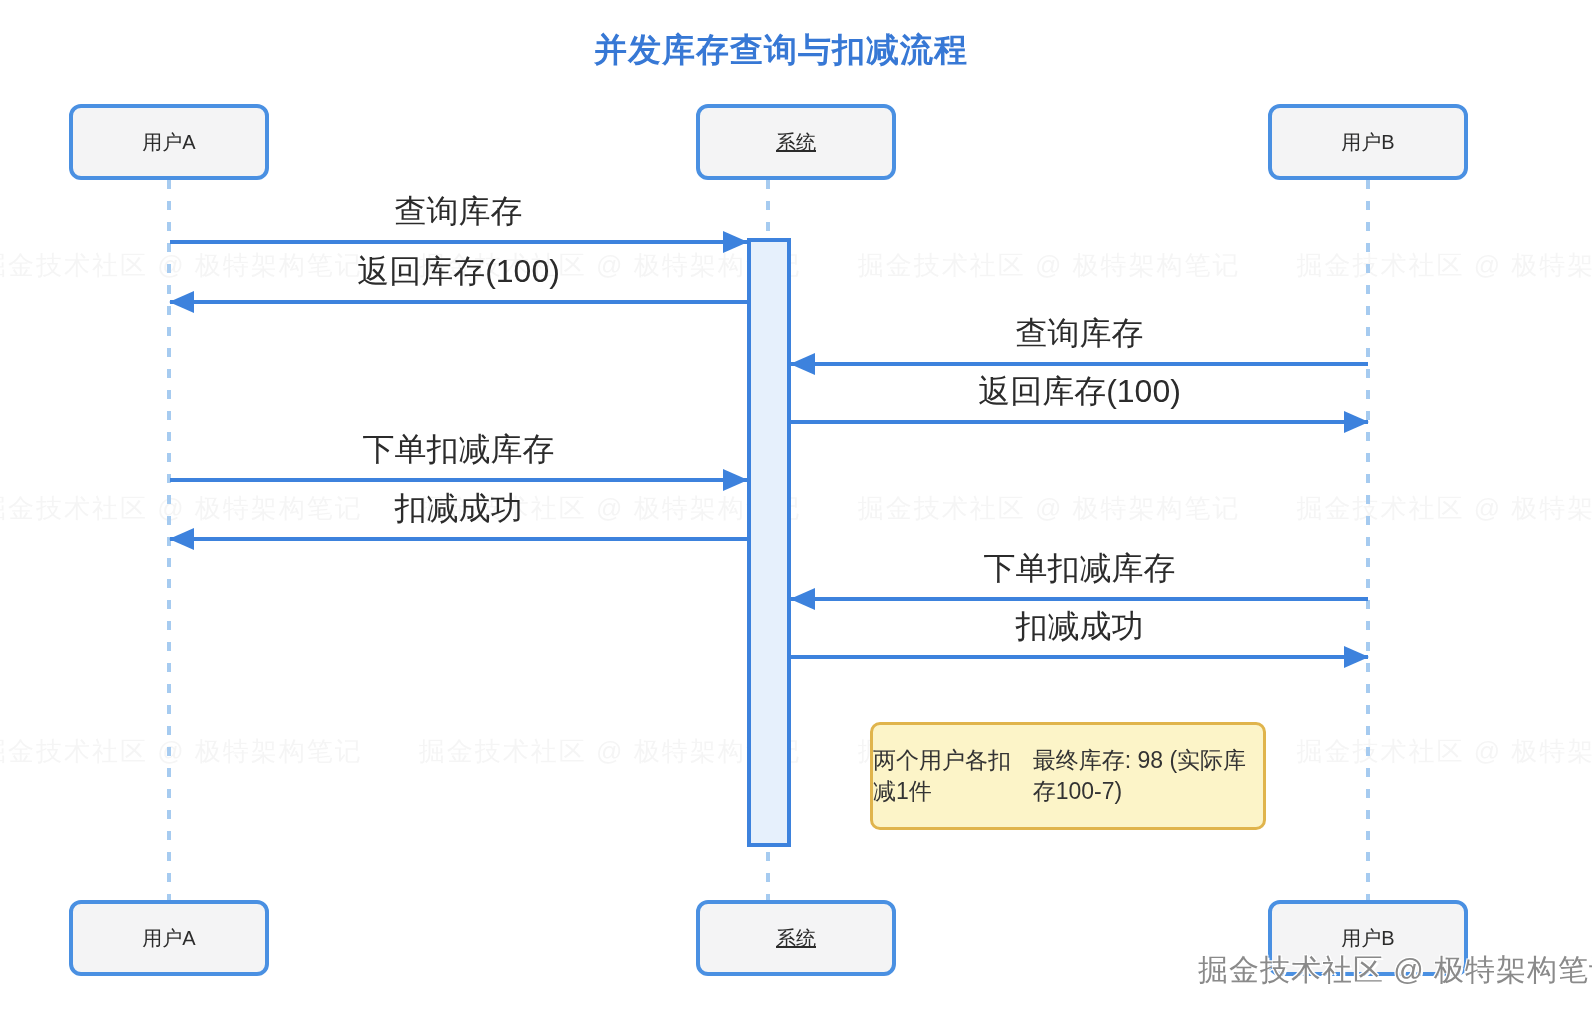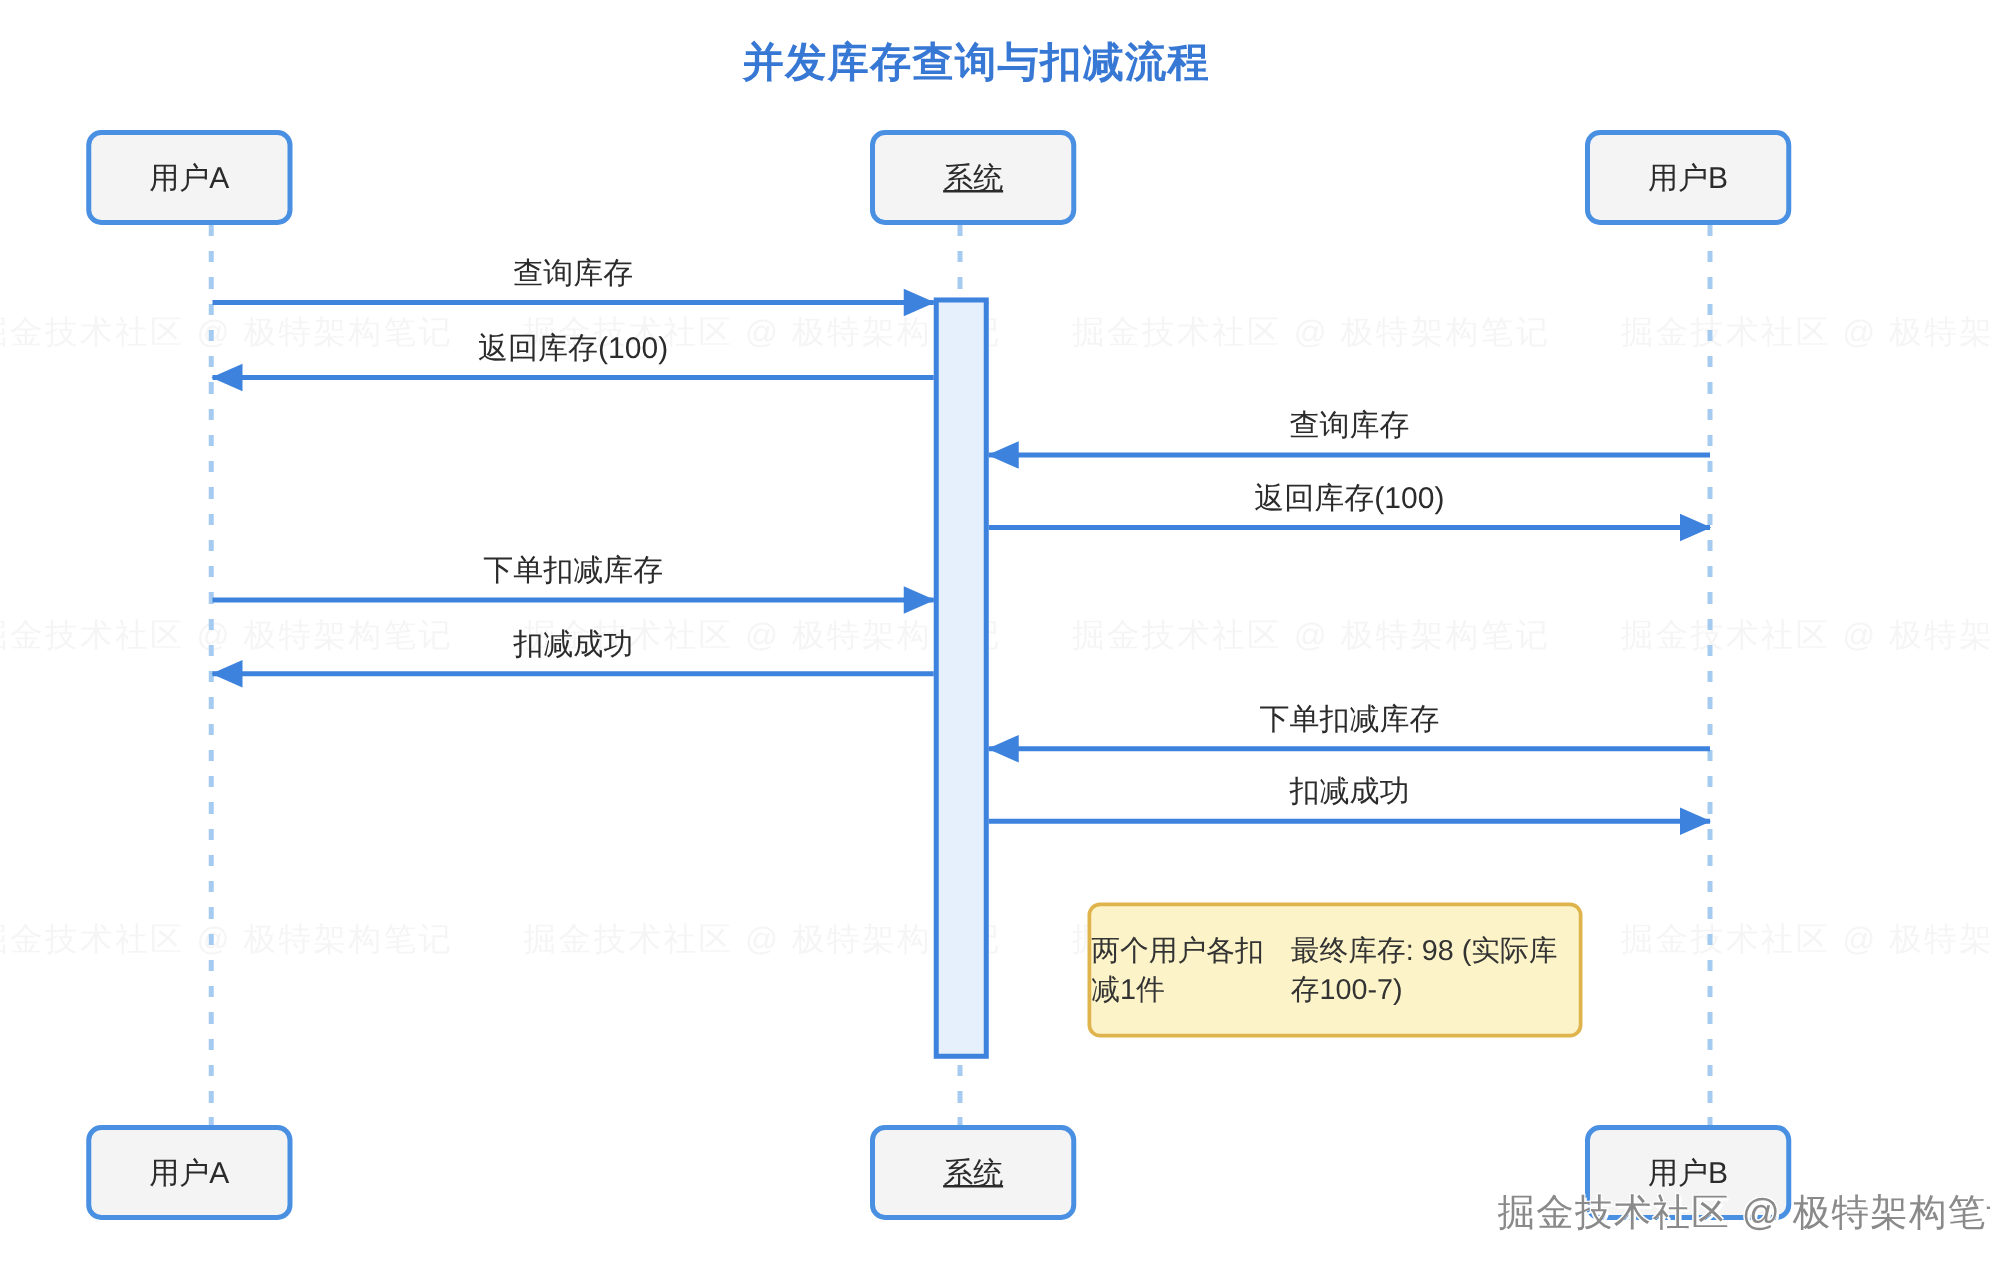--- a/index.html
+++ b/index.html
@@ -8,41 +8,41 @@
     --c-notefill:#fcf4c8; --c-noteborder:#e0b44c; --c-title:#3778d5;
     --c-text:#2b2b2b; --c-wm:#8a8a8a;
   }
   html,body{margin:0;padding:0;background:#ffffff;}
   body{font-family:"Liberation Sans","DejaVu Sans",sans-serif;}
   .canvas{position:relative;width:1592px;height:1022px;background:#fff;overflow:hidden;}
 
   .diagram-title{position:absolute;left:0;top:28px;width:1520px;text-align:center;
     font-size:33px;font-weight:bold;color:var(--c-title);letter-spacing:1px;z-index:4;margin-left:21px;}
 
-  .actor-box{position:absolute;width:165px;height:76px;box-sizing:border-box;
+  .actor-box{position:absolute;width:200px;height:76px;box-sizing:border-box;
     background:var(--c-boxfill);border:4px solid var(--c-boxborder);border-radius:12px;
     display:flex;align-items:center;justify-content:center;
-    font-size:24px;color:var(--c-text);z-index:3;}
+    font-size:20px;color:var(--c-text);z-index:3;}
   .a-col{left:69px;} .s-col{left:696px;text-decoration:underline;} .b-col{left:1268px;}
   .row-top{top:104px;} .row-bottom{top:900px;}
 
   .lifeline{position:absolute;top:180px;height:720px;width:4px;z-index:1;
     background:repeating-linear-gradient(to bottom,var(--c-lifeline) 0 9px,transparent 9px 21px);}
   .ll-a{left:167px;} .ll-s{left:766px;} .ll-b{left:1366px;}
 
   .activation-bar{position:absolute;left:747px;top:238px;width:44px;height:609px;
     box-sizing:border-box;background:var(--c-actfill);border:4px solid var(--c-actborder);z-index:2;}
 
   .msg{position:absolute;height:46px;z-index:3;}
   .msg-left{left:170px;width:577px;}
   .msg-right{left:791px;width:577px;}
   .m1{top:198px;} .m2{top:258px;} .m3{top:320px;} .m4{top:378px;}
   .m5{top:436px;} .m6{top:495px;} .m7{top:555px;} .m8{top:613px;}
   .msg-label{position:absolute;left:0;right:0;bottom:10px;text-align:center;
-    font-size:24px;color:var(--c-text);}
+    font-size:32px;color:var(--c-text);}
   .msg-line{position:absolute;left:0;right:0;bottom:0;height:4px;background:var(--c-arrow);}
   .arrowhead{position:absolute;width:0;height:0;bottom:-9px;
     border-top:11px solid transparent;border-bottom:11px solid transparent;}
   .msg.ltr .arrowhead{right:-1px;border-left:25px solid var(--c-arrow);}
   .msg.rtl .arrowhead{left:-1px;border-right:25px solid var(--c-arrow);}
 
   .note-box{position:absolute;left:870px;top:722px;width:396px;height:108px;
     box-sizing:border-box;background:var(--c-notefill);border:3px solid var(--c-noteborder);
     border-radius:10px;z-index:4;display:flex;flex-direction:row;
     align-items:center;justify-content:center;gap:10px;

